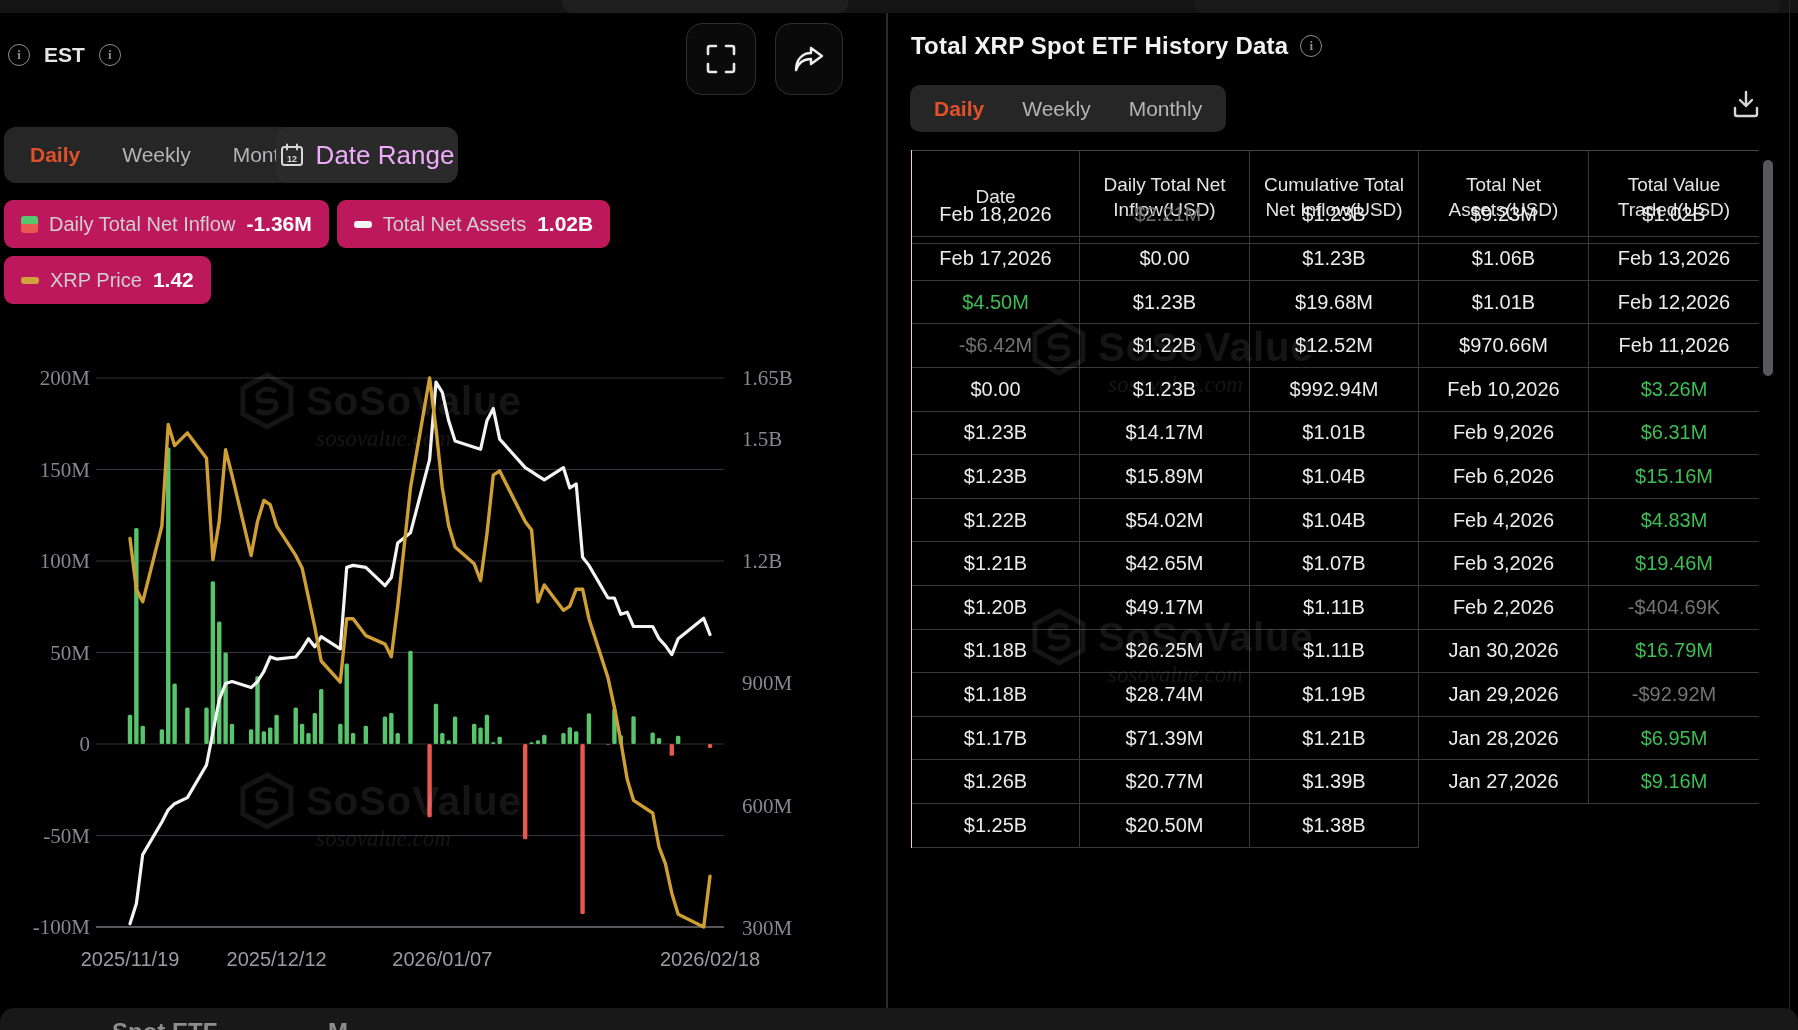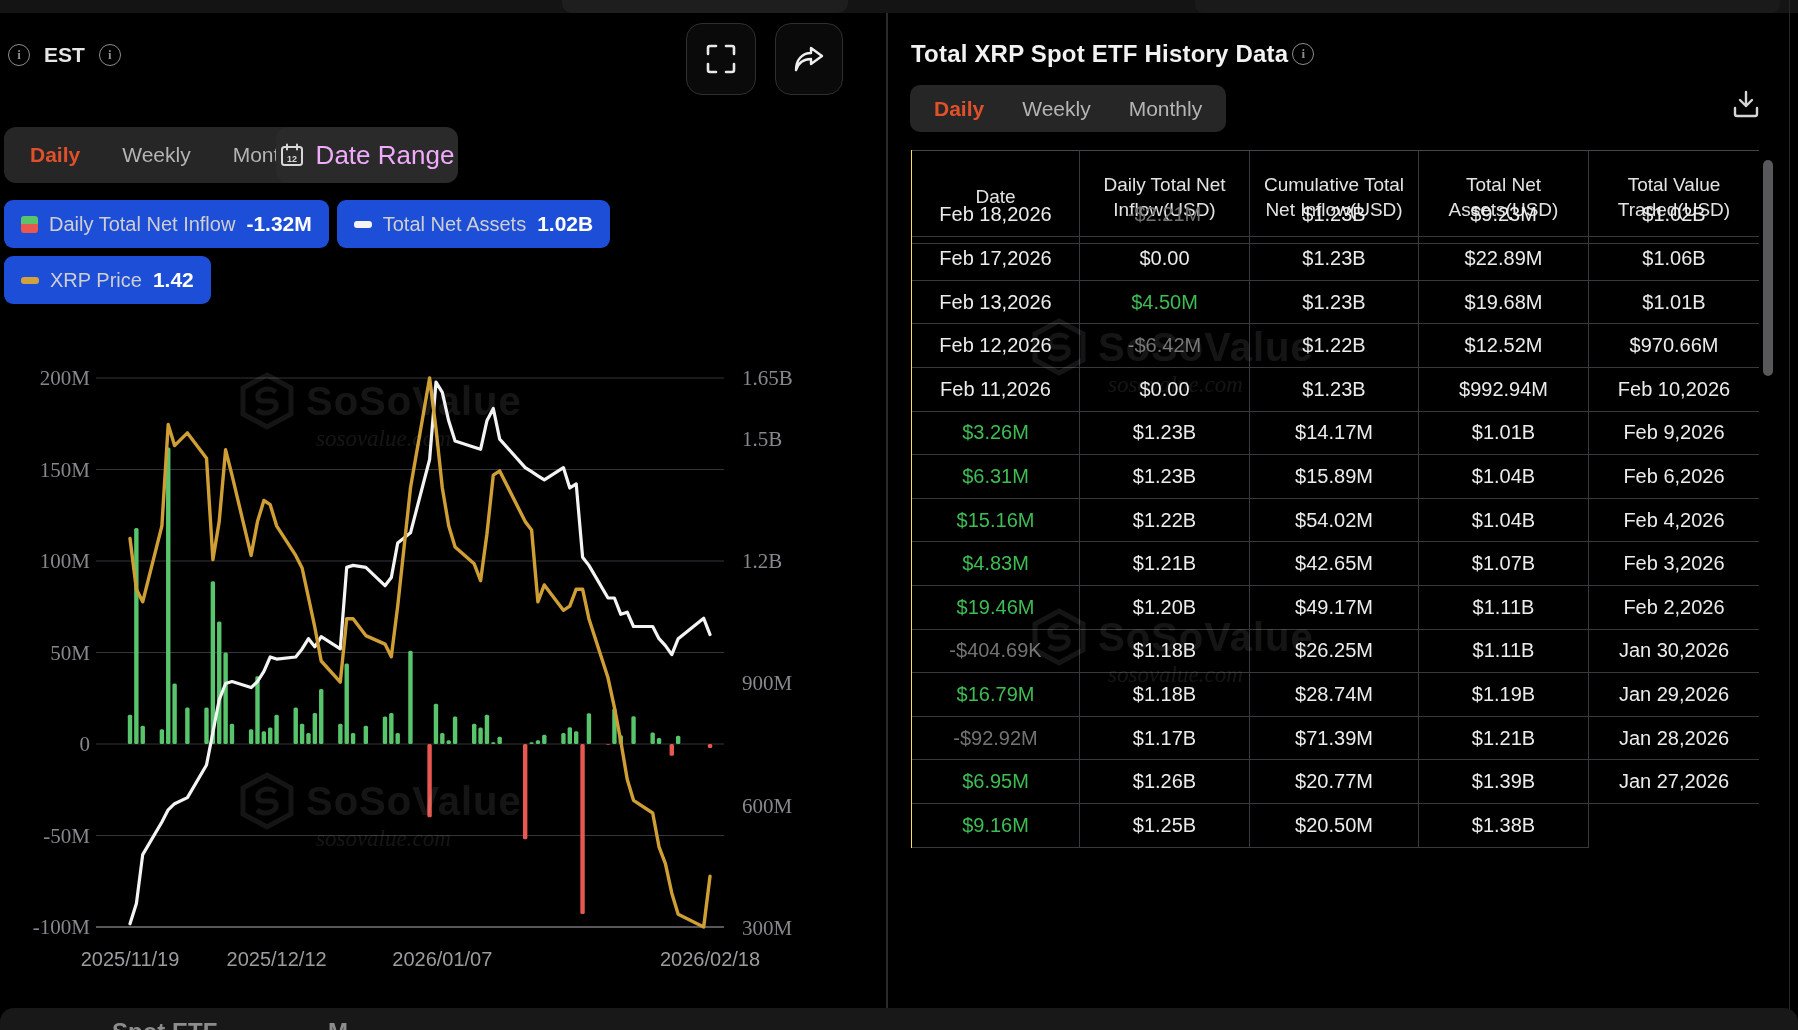--- a/index.html
+++ b/index.html
@@ -30,40 +30,40 @@
   .tabs-box { background:#262626; border-radius:12px; display:flex; align-items:center; gap:42px; padding:0 26px; }
   .tabs-left { left:4px; top:127px; height:56px; }
   .tab { font-size:21px; color:#b4b4b6; cursor:pointer; }
   .tab.active { color:#e0502a; font-weight:700; }
   .daterange { left:276px; top:127px; height:56px; width:182px; background:#2a2a2a; border-radius:12px;
     display:flex; align-items:center; justify-content:center; gap:12px; }
   .daterange span { font-size:26px; font-weight:400; color:#f0abfc; }
 
   .legend-row1 { left:4px; top:200px; display:flex; gap:8px; }
   .legend-row2 { left:4px; top:256px; display:flex; }
-  .chip { background:#1d4ed8; border-radius:9px; height:48px; display:flex; align-items:center;
+  .chip { background:#be185d; border-radius:9px; height:48px; display:flex; align-items:center;
     gap:11px; padding:0 17px; }
   .chip-label { font-size:20px; color:#cfcfcf; }
   .chip-value { font-size:21px; font-weight:700; color:#fff; }
   .ic-split { width:17px; height:17px; border-radius:3px; overflow:hidden; display:flex; flex-direction:column; }
   .ic-split i { flex:1; }
   .ic-dash { width:18px; height:7px; border-radius:3px; }
 
   svg text.yl { font-family:"Liberation Serif", serif; font-size:21px; fill:#87878e; }
   svg text.yr { font-family:"Liberation Serif", serif; font-size:21px; fill:#87878e; }
   svg text.xl { font-size:20px; fill:#9b9c9f; }
 
   
   .wm { position:absolute; pointer-events:none; opacity:.10; color:#cfcfcf; }
   .wm-row { display:flex; align-items:center; gap:10px; }
   .wm-brand { font-size:40px; font-weight:800; letter-spacing:1px; }
   .wm-domain { font-size:23px; font-style:italic; margin:-4px 0 0 78px; font-family:"Liberation Serif", serif; }
 
   
-  .r-title-row { left:911px; top:36px; height:36px; display:flex; align-items:center; gap:4px; }
+  .r-title-row { left:911px; top:28px; height:36px; display:flex; align-items:center; gap:12px; }
   .tabs-right { left:910px; top:85px; height:47px; border-radius:10px; gap:38px; padding:0 24px; }
   .dl-btn { left:1728px; top:86px; width:36px; height:36px; display:flex; align-items:center; justify-content:center; }
 
   .tbl-wrap { left:911px; top:150px; width:848px; height:728px; overflow:hidden; }
   .tbl { display:grid; grid-template-columns:168px 170px 169px 170px 171px;
     grid-auto-rows:43.6px; border-left:1px solid #fde047; }
   .th { grid-row:1; height:94px; border-top:1px solid #47474b; font-size:19px; color:#e3e3e3;
     line-height:1.32; text-align:center; }
   .th,.td { border-right:1px solid #39393d; border-bottom:1px solid #39393d;
     display:flex; align-items:center; justify-content:center; }
@@ -119,21 +119,21 @@
   <span>Date Range</span>
 </div>
 
 <div class="abs legend-row1">
   <div class="chip">
     <span class="ic-split">
         <i style="background:#58c46b"></i>
         <i style="background:#e95850"></i>
       </span>
     <span class="chip-label">Daily Total Net Inflow</span>
-    <span class="chip-value">-1.32M</span>
+    <span class="chip-value">-1.36M</span>
   </div>
   <div class="chip">
     <span class="ic-dash" style="background:#f4f4f4"></span>
     <span class="chip-label">Total Net Assets</span>
     <span class="chip-value">1.02B</span>
   </div>
 </div>
 <div class="abs legend-row2">
   <div class="chip">
     <span class="ic-dash" style="background:#d2a23c"></span>
@@ -276,21 +276,20 @@
       <div class="th">Total Net Assets(USD)</div>
       <div class="th">Total Value Traded(USD)</div>
       <div class="td">Feb 18,2026</div>
       <div class="td neg">-$2.21M</div>
       <div class="td">$1.23B</div>
       <div class="td">$9.23M</div>
       <div class="td">$1.02B</div>
       <div class="td">Feb 17,2026</div>
       <div class="td">$0.00</div>
       <div class="td">$1.23B</div>
-      <div class="td">$22.89M</div>
       <div class="td">$1.06B</div>
       <div class="td">Feb 13,2026</div>
       <div class="td pos">$4.50M</div>
       <div class="td">$1.23B</div>
       <div class="td">$19.68M</div>
       <div class="td">$1.01B</div>
       <div class="td">Feb 12,2026</div>
       <div class="td neg">-$6.42M</div>
       <div class="td">$1.22B</div>
       <div class="td">$12.52M</div>

